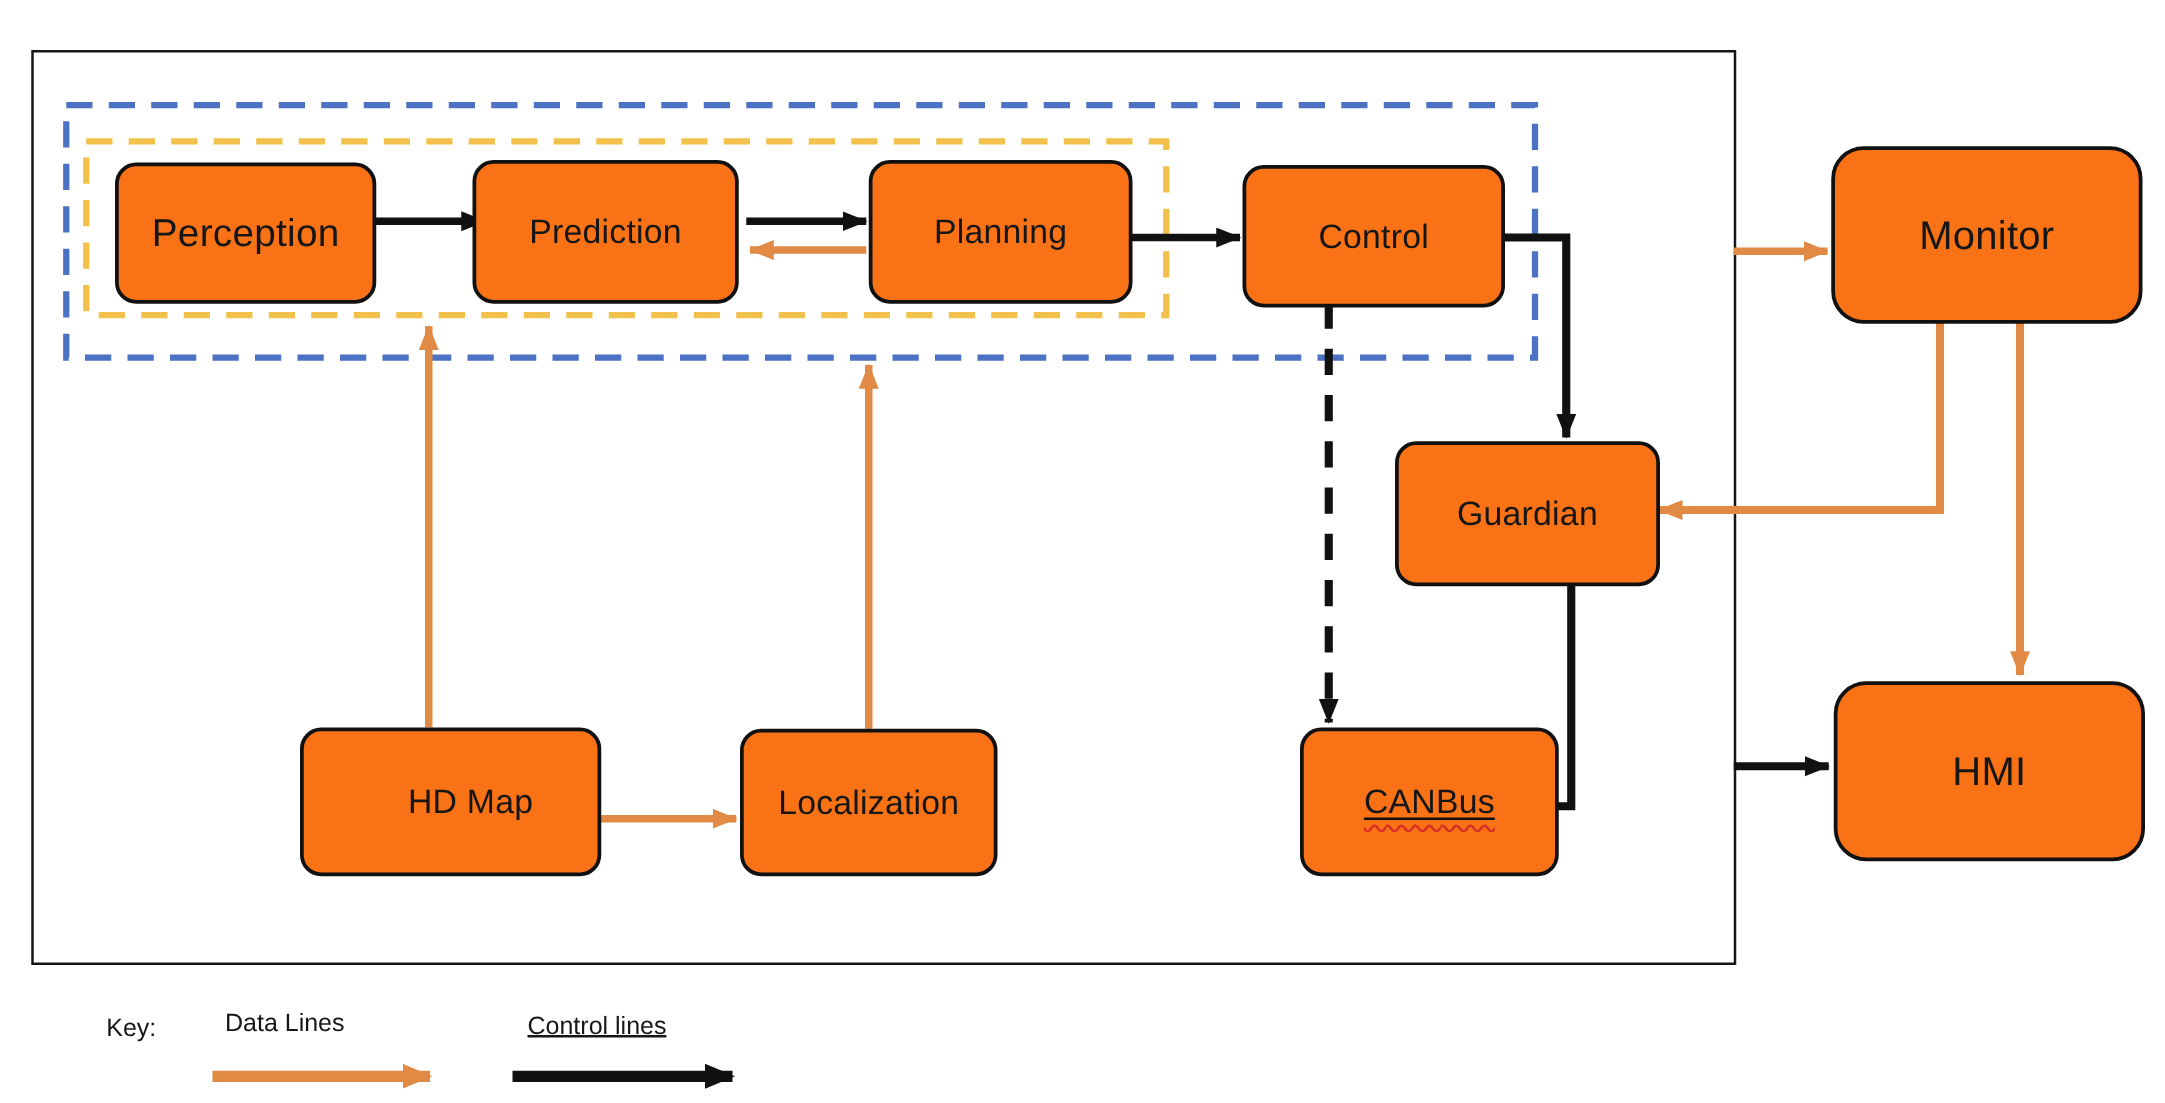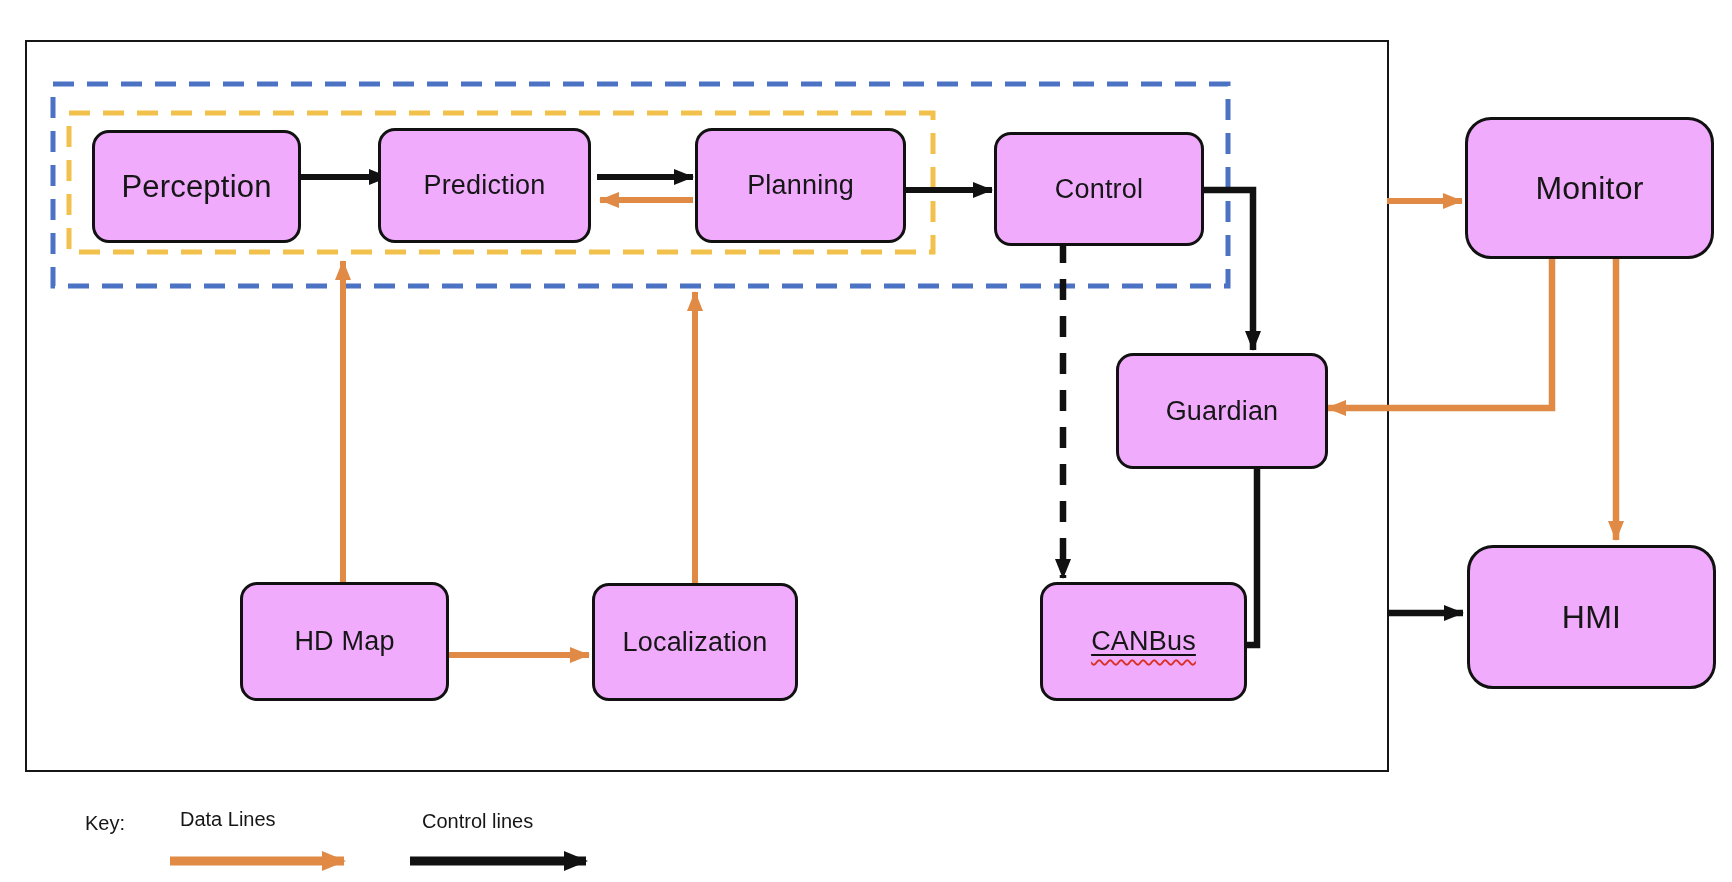--- a/index.html
+++ b/index.html
@@ -6,21 +6,21 @@
   #canvas{
     position:relative;width:1732px;height:882px;background:#ffffff;overflow:hidden;
     font-family:"Liberation Sans", sans-serif;color:#161616;
   }
   .outer-box{
     position:absolute;left:25px;top:40px;width:1360px;height:728px;
     border:2.5px solid #161616;background:transparent;z-index:0;
   }
   #connectors{position:absolute;left:0;top:0;width:1732px;height:882px;z-index:1;}
   .node{
-    position:absolute;background:#f0abfc;border:3px solid #111111;border-radius:17px;
+    position:absolute;background:#f97316;border:3px solid #111111;border-radius:17px;
     display:flex;align-items:center;justify-content:center;z-index:2;
     font-size:27px;letter-spacing:.2px;
   }
   .node.big{border-width:3.5px;border-radius:26px;font-size:32px;}
   .node.perception{font-size:31px;}
   .key-label{position:absolute;z-index:2;font-size:20px;white-space:nowrap;}
   .canbus-wavy{
     text-decoration:underline wavy #d93025;
     text-decoration-thickness:1.5px;text-underline-offset:9px;
     text-decoration-skip-ink:none;
@@ -130,33 +130,33 @@
   </div>
 
   <div class="node" style="left:1116px;top:353px;width:206px;height:110px;">
     <span>Guardian</span>
   </div>
 
   <div class="node" style="left:992px;top:582px;width:201px;height:113px;margin-left:48px;">
     <span class="canbus-wavy"><span class="canbus-solid">CANBus</span></span>
   </div>
 
-  <div class="node" style="left:240px;top:582px;width:203px;height:113px;">
+  <div class="node" style="left:240px;top:582px;width:203px;height:113px;padding-left:32px;">
     <span>HD Map</span>
   </div>
 
   <div class="node" style="left:592px;top:583px;width:200px;height:112px;">
     <span>Localization</span>
   </div>
 
   <div class="node big" style="left:1465px;top:117px;width:243px;height:136px;">
     <span>Monitor</span>
   </div>
 
   <div class="node big" style="left:1467px;top:545px;width:243px;height:138px;">
     <span>HMI</span>
   </div>
 
   <div class="key-label" style="left:85px;top:812px;">Key:</div>
   <div class="key-label" style="left:180px;top:808px;">Data Lines</div>
-  <div class="key-label" style="left:422px;top:810px;">Control lines</div>
+  <div class="key-label" style="left:422px;top:810px;text-decoration:underline;">Control lines</div>
 
 </div>
 
 </body></html>

